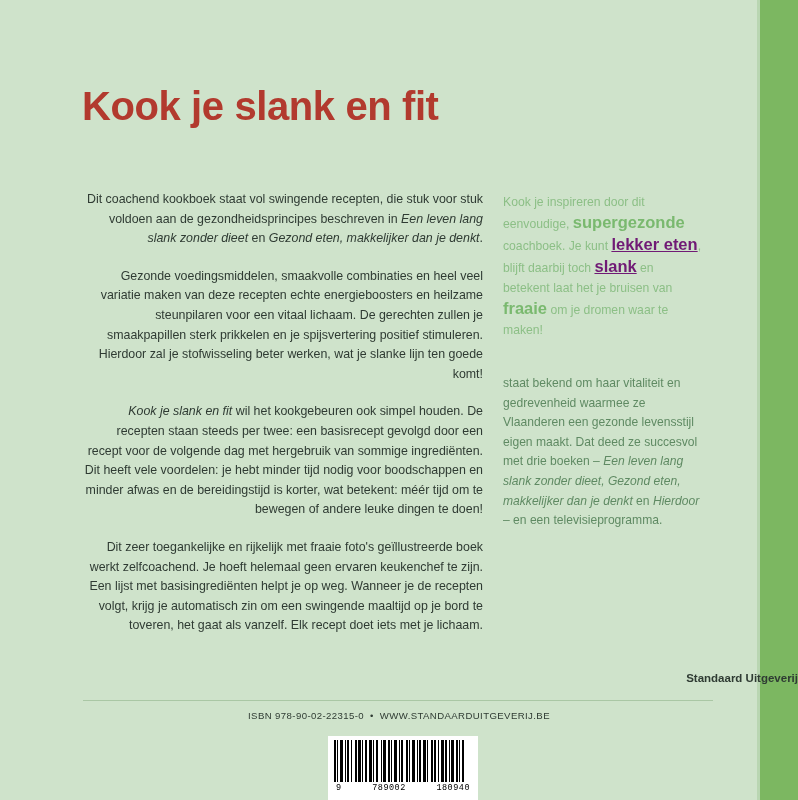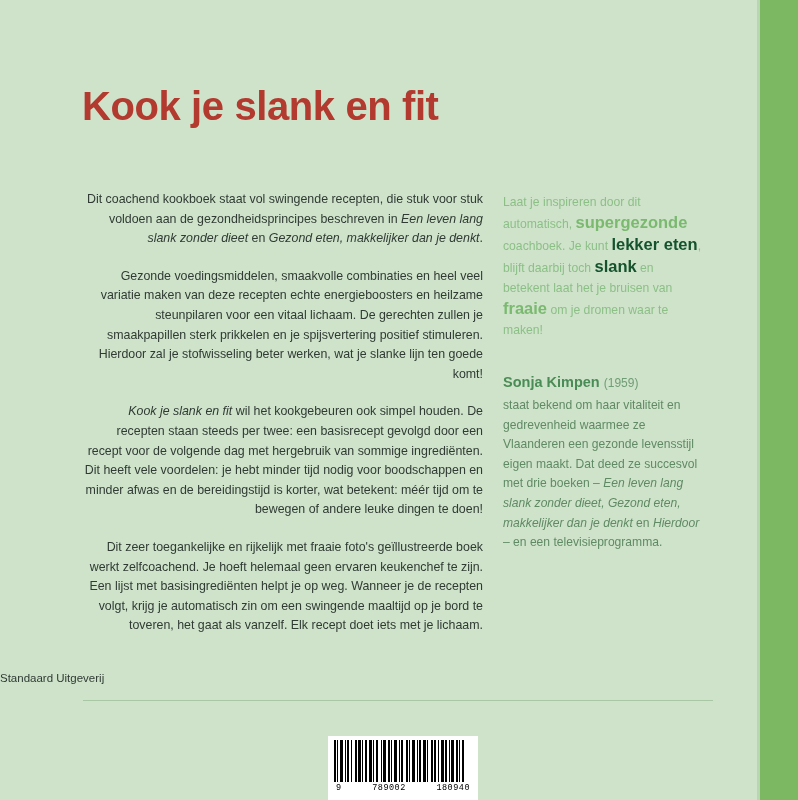--- a/index.html
+++ b/index.html
@@ -97,23 +97,24 @@
     font-size: 12.2px;
     line-height: 20px;
     margin: 0 0 34px 0;
   }
   .promo .big {
     color: #7ab96f;
     font-size: 16.5px;
     font-weight: bold;
   }
   .promo .big-dark {
-    color: #14532d;
+    color: #701a75;
     font-size: 16.5px;
     font-weight: bold;
+    text-decoration: underline;
   }
 
   .bio-name {
     color: #4a8c55;
     font-size: 14.5px;
     font-weight: bold;
     margin: 0 0 6px 0;
   }
   .bio-name .year {
     font-weight: normal;
@@ -127,24 +128,24 @@
     margin: 0;
   }
   .bio em { font-style: italic; }
 
   
   .publisher {
     position: absolute;
     left: 0;
     right: 0;
     top: 672px;
-    text-align: left;
+    text-align: right;
     color: #2f3b33;
     font-size: 11.5px;
-    font-weight: normal;
+    font-weight: bold;
   }
   .footer-rule {
     position: absolute;
     left: 83px;
     top: 700px;
     width: 630px;
     height: 1px;
     background: #aac7a5;
   }
   .isbn-line {
@@ -206,28 +207,30 @@
   <div class="title">Kook je slank en fit</div>
 
   <div class="body-col">
     <p><span>Dit coachend kookboek staat vol swingende recepten, die stuk voor stuk voldoen aan de gezondheidsprincipes beschreven in </span><em>Een leven lang slank zonder dieet</em><span> en </span><em>Gezond eten, makkelijker dan je denkt</em><span>.</span></p>
     <p>Gezonde voedingsmiddelen, smaakvolle combinaties en heel veel variatie maken van deze recepten echte energieboosters en heilzame steunpilaren voor een vitaal lichaam. De gerechten zullen je smaakpapillen sterk prikkelen en je spijsvertering positief stimuleren. Hierdoor zal je stofwisseling beter werken, wat je slanke lijn ten goede komt!</p>
     <p><em>Kook je slank en fit</em><span> wil het kookgebeuren ook simpel houden. De recepten staan steeds per twee: een basisrecept gevolgd door een recept voor de volgende dag met hergebruik van sommige ingrediënten. Dit heeft vele voordelen: je hebt minder tijd nodig voor boodschappen en minder afwas en de bereidingstijd is korter, wat betekent: méér tijd om te bewegen of andere leuke dingen te doen!</span></p>
     <p>Dit zeer toegankelijke en rijkelijk met fraaie foto's geïllustreerde boek werkt zelfcoachend. Je hoeft helemaal geen ervaren keukenchef te zijn. Een lijst met basisingrediënten helpt je op weg. Wanneer je de recepten volgt, krijg je automatisch zin om een swingende maaltijd op je bord te toveren, het gaat als vanzelf. Elk recept doet iets met je lichaam.</p>
   </div>
 
   <div class="right-col">
-    <p class="promo"><span>Laat je inspireren door dit automatisch, </span><span class="big">supergezonde</span><span> coachboek. Je kunt </span><span class="big-dark">lekker eten</span><span>, blijft daarbij toch </span><span class="big-dark">slank</span><span> en betekent laat het je bruisen van </span><span class="big">fraaie</span><span> om je dromen waar te maken!</span></p>
-
-    <p class="bio-name"><span>Sonja Kimpen</span> <span class="year">(1959)</span></p>
+    <p class="promo"><span>Kook je inspireren door dit eenvoudige, </span><span class="big">supergezonde</span><span> coachboek. Je kunt </span><span class="big-dark">lekker eten</span><span>, blijft daarbij toch </span><span class="big-dark">slank</span><span> en betekent laat het je bruisen van </span><span class="big">fraaie</span><span> om je dromen waar te maken!</span></p>
+
     <p class="bio"><span>staat bekend om haar vitaliteit en gedrevenheid waarmee ze Vlaanderen een gezonde levensstijl eigen maakt. Dat deed ze succesvol met drie boeken – </span><em>Een leven lang slank zonder dieet,</em> <em>Gezond eten, makkelijker dan je denkt</em><span> en </span><em>Hierdoor</em><span> – en een televisieprogramma.</span></p>
   </div>
 
   <div class="publisher">Standaard Uitgeverij</div>
   <div class="footer-rule"></div>
+  <div class="isbn-line">
+    <span>ISBN 978-90-02-22315-0</span><span class="sep">•</span><span>WWW.STANDAARDUITGEVERIJ.BE</span>
+  </div>
 
   <div class="barcode">
     <div class="bars">
       <i style="width:2px"></i>
         <i style="width:1px;background:transparent"></i>
         <i style="width:1px"></i>
         <i style="width:2px;background:transparent"></i>
       <i style="width:3px"></i>
         <i style="width:2px;background:transparent"></i>
         <i style="width:1px"></i>

